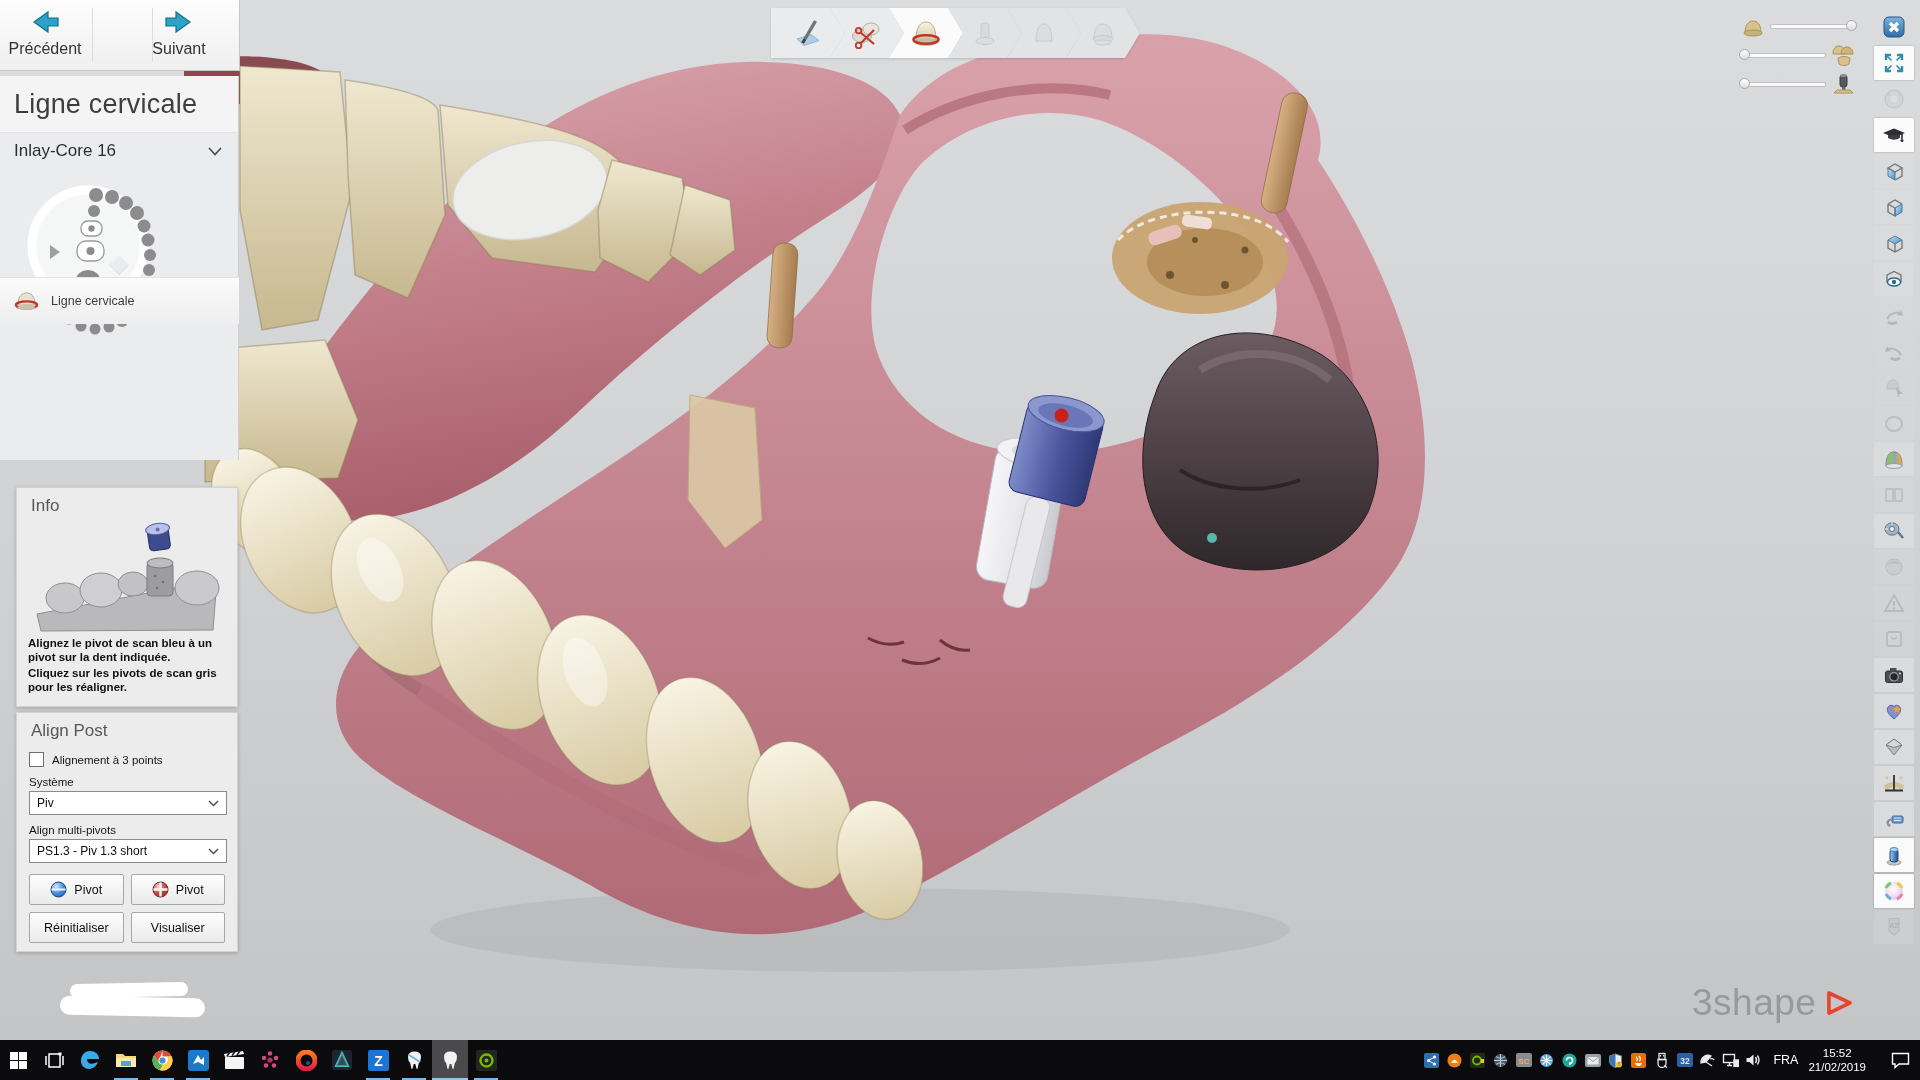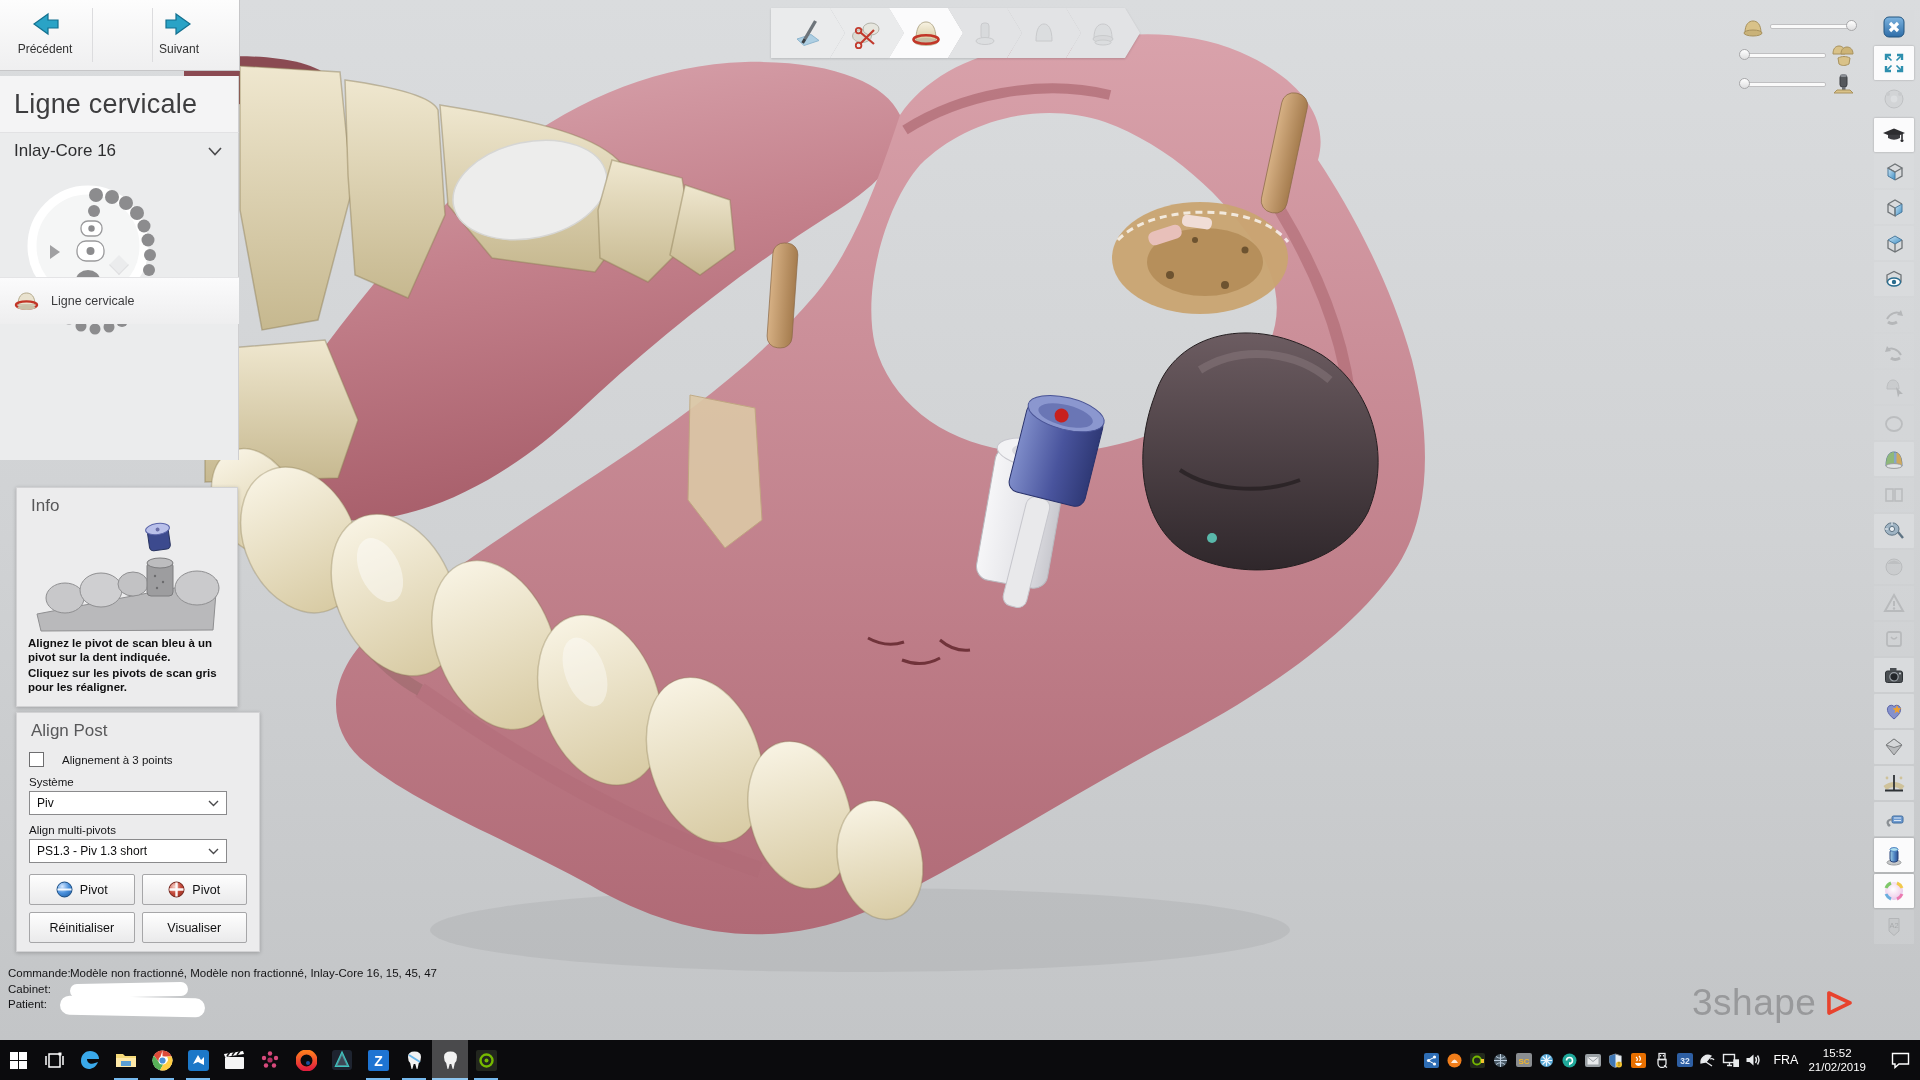--- a/index.html
+++ b/index.html
@@ -4,44 +4,44 @@
 <style>
   html,body{margin:0;padding:0;background:#8e9498;font-family:"Liberation Sans",sans-serif;}
   #screen{position:relative;width:1920px;height:1080px;overflow:hidden;
     background:linear-gradient(180deg,#dadcde 0%,#d0d2d4 50%,#c2c4c6 100%);}
   .abs{position:absolute;}
 
   
   .topnav{left:0;top:0;width:239px;height:70px;background:linear-gradient(#fdfdfd,#efeff0);
     border-right:1px solid #c6c6c8;border-bottom:1px solid #c6c6c8;}
   .navbtn{position:absolute;top:3px;height:62px;width:78px;display:flex;flex-direction:column;
-    align-items:center;justify-content:center;gap:6px;color:#333;font-size:12px;cursor:default;}
+    align-items:center;justify-content:center;gap:6px;color:#333;font-size:16px;cursor:default;}
   .navdiv{position:absolute;top:8px;bottom:8px;width:1px;background:#dcdcde;}
 
   
   .title-block{left:0;top:76px;width:239px;height:57px;background:#f4f4f5;border-right:1px solid #cfcfd1;
     border-bottom:1px solid #e2e2e4;display:flex;align-items:center;box-sizing:border-box;
     padding-left:14px;font-size:27px;color:#3d3d3f;letter-spacing:.2px;}
   .side-body{left:0;top:133px;width:239px;height:327px;background:#ebeced;border-right:1px solid #cfcfd1;box-sizing:border-box;}
   .order-row{display:flex;justify-content:space-between;align-items:center;padding:8px 16px 2px 14px;
     font-size:17px;color:#2e2e30;}
   .step-row{position:absolute;left:0;width:239px;display:flex;align-items:center;gap:10px;
     padding-left:13px;box-sizing:border-box;font-size:12.5px;color:#3b3b3d;}
   .step1{top:228px;height:42px;background:linear-gradient(#fdfdfd,#f1f1f2);border-top:1px solid #dfdfe1;border-bottom:1px solid #dfdfe1;}
   .step2{top:277px;height:47px;background:linear-gradient(#fbfbfc,#eeeeef);border-top:1px solid #e4e4e6;}
   .notch{position:absolute;left:112px;top:258px;width:13px;height:13px;background:#ebeced;
     transform:rotate(45deg);border-right:1px solid #dfdfe1;border-bottom:1px solid #dfdfe1;}
 
   
   .panelbox{background:#ececed;border:1px solid #d2d2d4;box-shadow:0 1px 4px rgba(0,0,0,.22);box-sizing:border-box;}
   .info-box{left:16px;top:487px;width:222px;height:220px;}
-  .align-box{left:16px;top:712px;width:244px;height:240px;}
+  .align-box{left:16px;top:712px;width:222px;height:240px;}
   .box-title{font-size:17px;color:#58585a;padding:8px 0 0 14px;}
   .info-text{padding:3px 11px 0 11px;font-size:11.5px;font-weight:bold;color:#0f0f10;line-height:1.25;}
-  .chk-row{display:flex;align-items:center;gap:18px;margin:11px 0 0 12px;font-size:11.5px;color:#161618;}
+  .chk-row{display:flex;align-items:center;gap:8px;margin:11px 0 0 12px;font-size:11.5px;color:#161618;}
   .chk{width:13px;height:13px;background:#fff;border:1px solid #6e6e70;}
   .fld-label{margin:9px 0 3px 12px;font-size:11.5px;color:#161618;}
   .sel{margin-left:12px;width:198px;height:24px;background:#fff;border:1px solid #8a8a8c;display:flex;
     align-items:center;justify-content:space-between;padding:0 7px;font-size:12px;color:#0d0d0e;box-sizing:border-box;}
   .btn-grid{display:grid;grid-template-columns:1fr 1fr;gap:7px;margin:11px 12px 0 12px;}
   .pbtn{height:29px;background:linear-gradient(#fefefe,#eaeaeb);border:1px solid #a6a6a8;border-radius:2px;
     display:flex;align-items:center;justify-content:center;gap:7px;font-size:12.5px;color:#0f0f10;}
 
   
   .statusbar{left:8px;top:966px;font-size:11.5px;color:#141416;line-height:15.5px;}
@@ -370,32 +370,20 @@
       </div>
       <div class="pbtn">
         <span>Réinitialiser</span>
       </div>
       <div class="pbtn">
         <span>Visualiser</span>
       </div>
     </div>
   </div>
 
-  <div class="abs statusbar">
-    <div class="srow">
-      <span class="slabel">Commande:</span>
-      <span>Modèle non fractionné, Modèle non fractionné, Inlay-Core 16, 15, 45, 47</span>
-    </div>
-    <div class="srow">
-      <span class="slabel">Cabinet:</span>
-    </div>
-    <div class="srow">
-      <span class="slabel">Patient:</span>
-    </div>
-  </div>
   <div class="abs redact" style="left:70px;top:983px;width:118px;height:14px;border-radius:7px;transform:rotate(-1deg)"></div>
   <div class="abs redact" style="left:60px;top:997px;width:145px;height:19px;border-radius:10px;transform:rotate(1.2deg)"></div>
   <div class="abs redact" style="left:150px;top:1002px;width:48px;height:10px;border-radius:5px;transform:rotate(-6deg)"></div>
 
   <div class="abs workflow">
     <div class="wstep first wdone">
       <svg width="34" height="34" viewBox="0 0 34 34">
         <path d="M6,23 L20,18.5 L28,24.5 L13,29.5 Z" fill="#aecfe3" stroke="#8fb6cf"></path>
         <path d="M24.5,5 L14,23" stroke="#6d747a" stroke-width="3.4"></path>
         <path d="M14,23 L11.6,27" stroke="#3c4146" stroke-width="3"></path>

